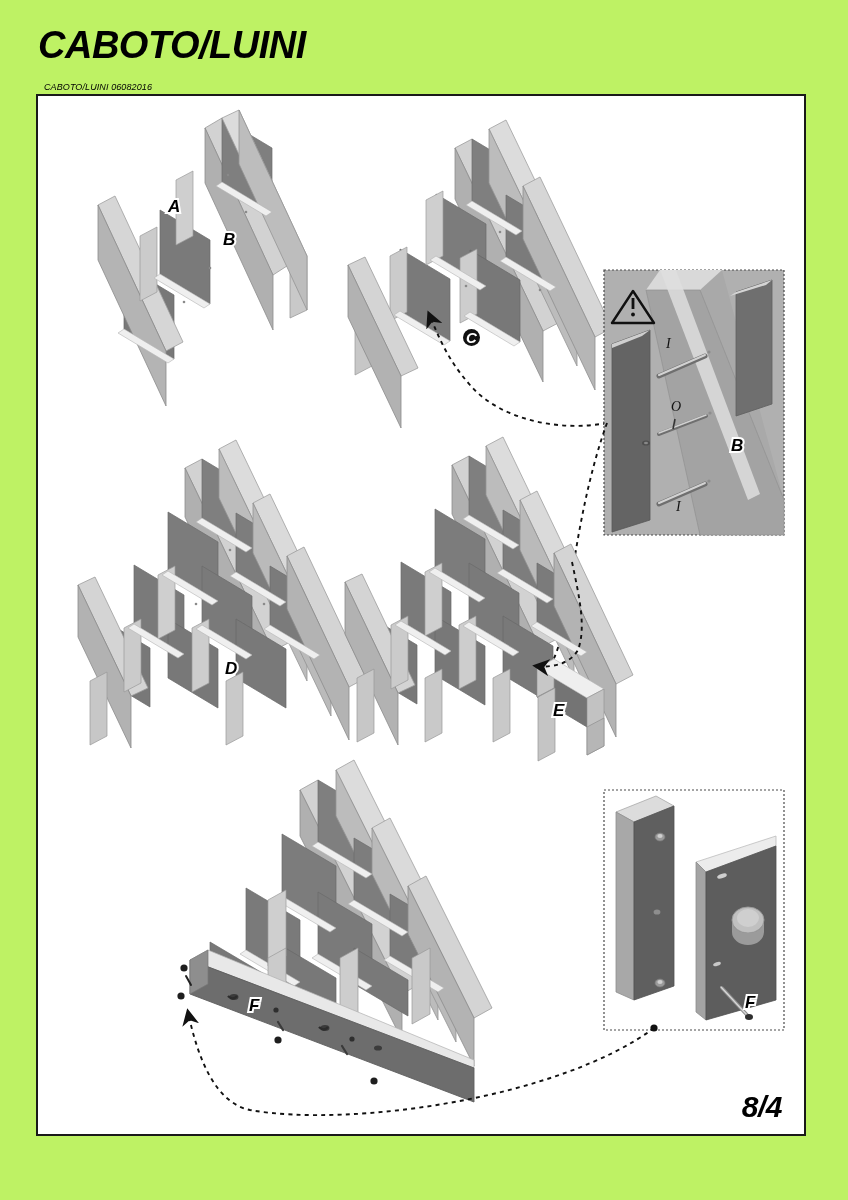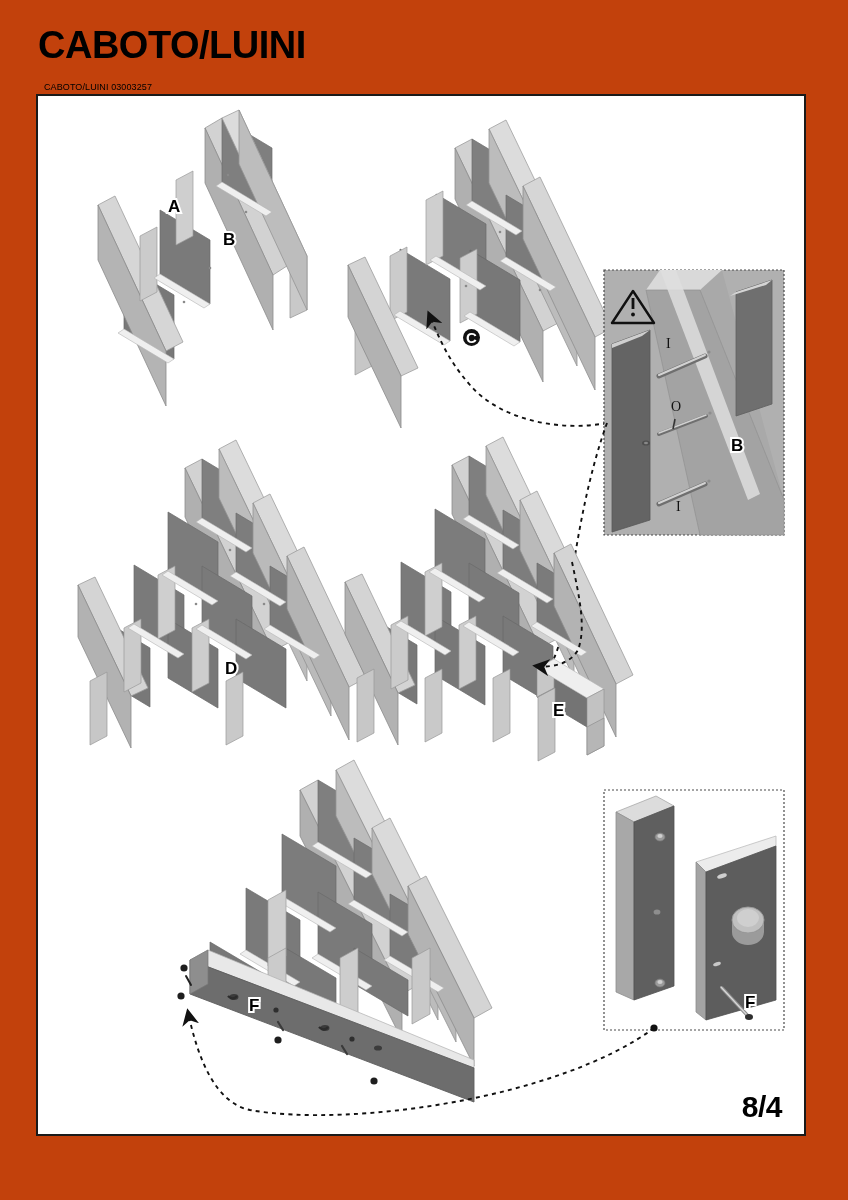--- a/index.html
+++ b/index.html
@@ -9,22 +9,23 @@
     background: #ffffff;
   }
   body {
     font-family: "Liberation Sans", sans-serif;
     color: #000000;
   }
   #page {
     position: relative;
     width: 848px;
     height: 1200px;
-    background: #c2410c;
+    background: #bef264;
     overflow: hidden;
+    font-style: italic;
   }
   .page-title {
     position: absolute;
     left: 38px;
     top: 26px;
     font-size: 38px;
     font-weight: bold;
     letter-spacing: -0.5px;
     line-height: 1;
     white-space: nowrap;
@@ -99,21 +100,21 @@
     line-height: 1;
   }
 </style>
 </head>
 <body>
 
 <div id="page">
 
   <div class="page-title">CABOTO/LUINI</div>
 
-  <div class="doc-code">CABOTO/LUINI 03003257</div>
+  <div class="doc-code">CABOTO/LUINI 06082016</div>
 
   <div class="content-frame">
     <div class="page-number">8/4</div>
   </div>
 
   <svg class="scene" viewBox="0 0 848 1200">
     <defs>
 
       <marker id="ah" markerWidth="9" markerHeight="9" refX="7" refY="4.5" orient="auto">
         <path d="M0,0 L9,4.5 L0,9 L2.6,4.5 Z" fill="#111"></path>

